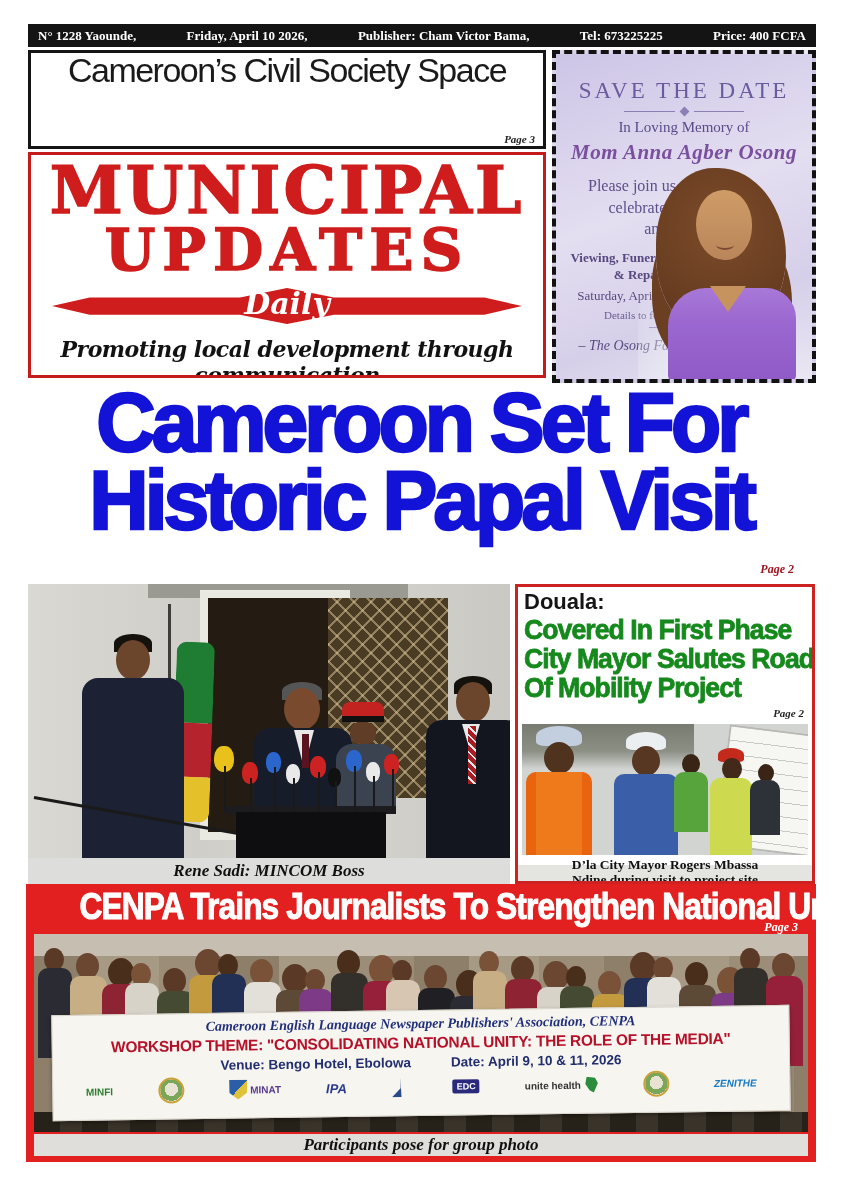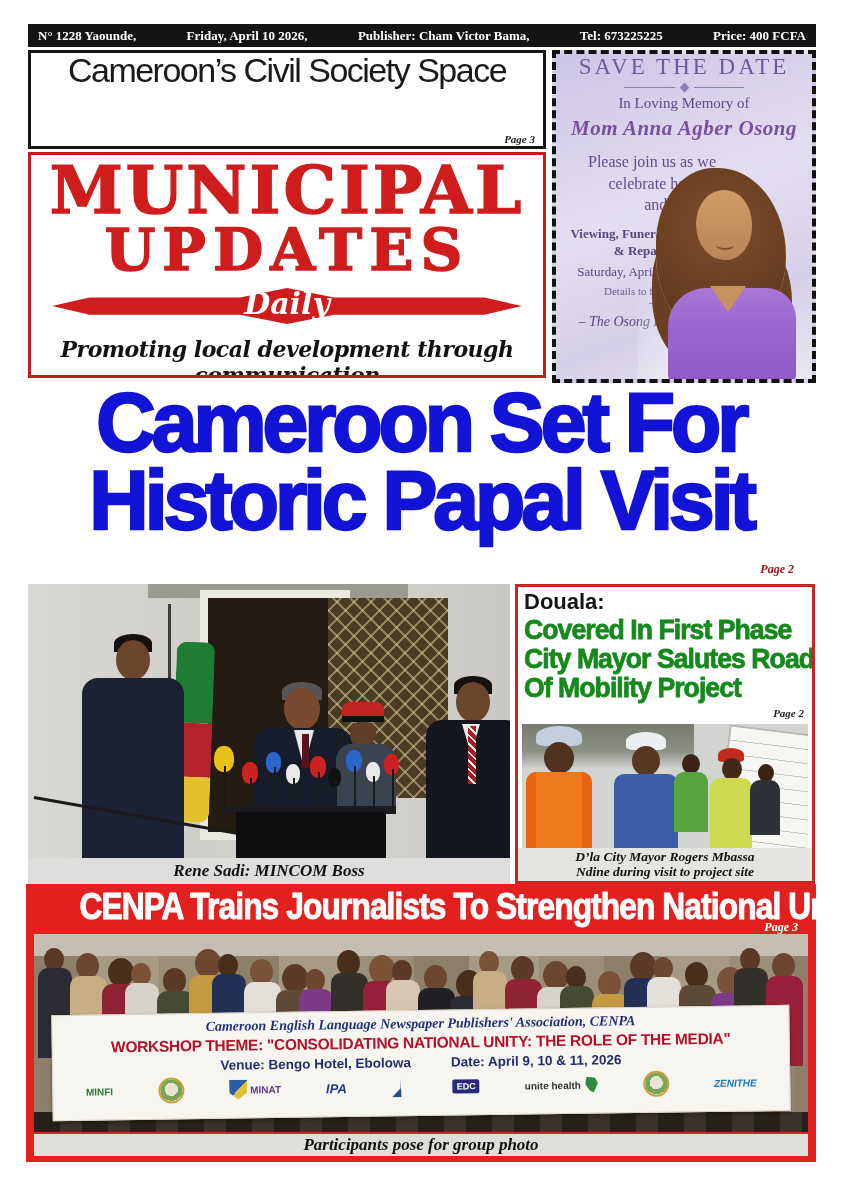--- a/index.html
+++ b/index.html
@@ -32,21 +32,21 @@
     clip-path:polygon(0 50%,8% 26%,40% 26%,50% 0,60% 26%,92% 26%,100% 50%,92% 74%,60% 74%,50% 100%,40% 74%,8% 74%);}
   #ribbon .daily{position:absolute;left:0;top:6px;width:100%;text-align:center;color:#fff;
     font-family:"DejaVu Serif",serif;font-style:italic;font-weight:bold;font-size:30px;}
   #tagline{font-family:"DejaVu Serif",serif;font-style:italic;font-weight:bold;font-size:22px;
     color:#121212;margin-top:4px;letter-spacing:-0.5px;}
 
   
   #memorial{left:552px;top:50px;width:264px;height:333px;border:4px dashed #121212;box-sizing:border-box;
     background:linear-gradient(160deg,#cdc5e6 0%,#e4def1 45%,#d6cfe9 75%,#e9e6f2 100%);
     overflow:hidden;text-align:center;color:#5e4e8e;font-family:"Liberation Serif",serif;}
-  #memorial .hdr{font-size:23px;letter-spacing:3px;color:#6b5b9e;margin-top:0;}
+  #memorial .hdr{font-size:23px;letter-spacing:3px;color:#6b5b9e;margin-top:24px;}
   .orn{display:flex;align-items:center;justify-content:center;margin:4px auto 2px auto;width:120px;}
   .orn .ln{flex:1;height:1px;background:#8d7fb5;}
   .orn .dm{width:7px;height:7px;background:#8d7fb5;transform:rotate(45deg);margin:0 6px;}
   #memorial .intro{font-size:15px;color:#5a4a88;margin-top:4px;}
   #memorial .name{font-style:italic;font-weight:bold;font-size:21px;color:#7a4f9e;margin-top:4px;letter-spacing:0.5px;}
   #memorial .blk{width:150px;margin:10px 0 0 10px;font-size:16px;line-height:1.35;color:#5d4f8a;text-align:right;}
   #memorial .blk2{width:160px;margin:10px 0 0 4px;font-size:13px;line-height:1.3;font-weight:bold;color:#57487f;text-align:center;}
   #memorial .dt{width:170px;margin:4px 0 0 0;font-size:13px;color:#57487f;text-align:center;}
   #memorial .small{width:160px;margin:5px 0 0 6px;font-size:11px;color:#6a5c94;text-align:center;}
   #memorial .fam{width:170px;margin:8px 0 0 0;font-style:italic;font-size:14px;color:#57487f;text-align:center;}
@@ -117,23 +117,23 @@
   #douala .pref{position:absolute;right:8px;top:120px;font-family:"Liberation Serif",serif;
     font-style:italic;font-weight:bold;font-size:11px;color:#222;}
   #dphoto{position:absolute;left:4px;top:137px;width:286px;height:131px;background:#d2d4d2;overflow:hidden;}
   #dphoto .struct{position:absolute;left:0;top:0;width:60%;height:34%;
     background:linear-gradient(180deg,#777b70 0%,#8b8f84 60%,rgba(139,143,132,0) 100%);}
   #dphoto .board{position:absolute;right:-14px;top:6px;width:96px;height:118px;background:#f6f6f3;border:2px solid #b8b8b4;
     transform:rotate(7deg);background-image:repeating-linear-gradient(180deg,transparent 0 13px,#c9c9c5 13px 14px);}
   .dperson{position:absolute;}
   .vest{border-radius:10px 10px 0 0;}
   .hat{position:absolute;border-radius:50% 50% 20% 20%;}
-  #dcap{position:absolute;left:0;bottom:0;width:100%;height:33px;background:#e4e4e1;
+  #dcap{position:absolute;left:0;bottom:0;width:100%;height:16px;background:#e4e4e1;
     display:flex;flex-direction:column;align-items:center;justify-content:center;line-height:1.1;
-    font-family:"Liberation Serif",serif;font-style:italic;font-weight:bold;font-size:13.5px;color:#101010;}
+    font-family:"Liberation Serif",serif;font-weight:bold;font-size:13.5px;color:#101010;}
 
   
   #cenpa{left:26px;top:884px;width:790px;height:278px;background:#e32020;}
   #cenpa .hl{position:absolute;left:0;top:2px;width:100%;text-align:center;}
   #cenpa .hl span{display:inline-block;transform:scaleX(0.88);transform-origin:center;white-space:nowrap;
     color:#fff;font-weight:bold;font-size:36px;letter-spacing:-1px;-webkit-text-stroke:1px #fff;}
   #cenpa .pref{position:absolute;right:18px;top:36px;font-family:"Liberation Serif",serif;
     font-style:italic;font-weight:bold;font-size:12px;color:#fff;}
   #gphoto{position:absolute;left:8px;top:50px;width:774px;height:198px;overflow:hidden;
     background:repeating-linear-gradient(90deg,#8d7f6a 0 55px,#a79a85 55px 125px,#9b8d78 125px 190px);}

